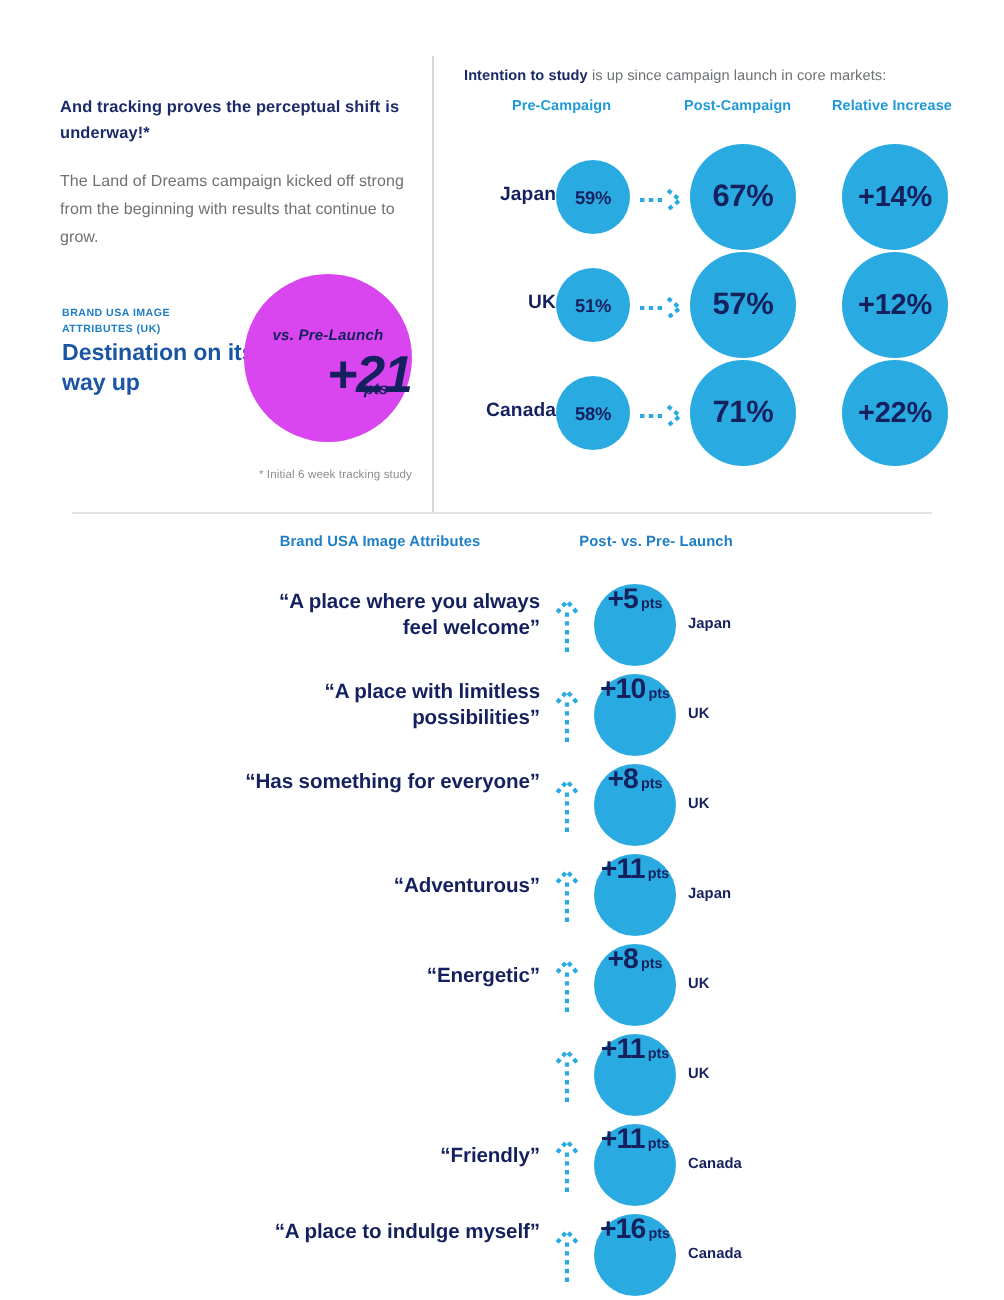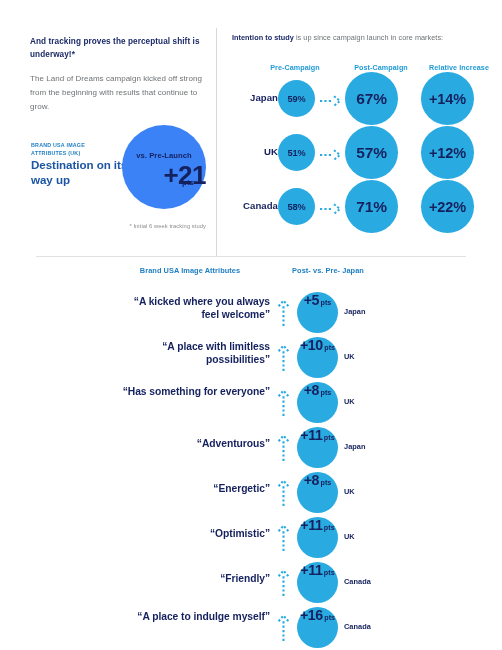--- a/index.html
+++ b/index.html
@@ -38,21 +38,21 @@
     left: 36px;
     top: 256px;
     width: 430px;
     height: 1px;
     background: #e2e2e2;
   }
 
   
   #left-panel {
     position: absolute;
-    left: 0; top: 4px;
+    left: 0; top: 16px;
     width: 216px;
     height: 262px;
   }
   #lead-heading {
     position: absolute;
     left: 30px;
     top: 31px;
     width: 172px;
     font-size: 8.2px;
     font-weight: bold;
@@ -92,21 +92,22 @@
     color: #1b56a4;
     letter-spacing: -0.005em;
   }
   #pts-circle {
     position: absolute;
     left: 122px;
     top: 121px;
     width: 84px;
     height: 84px;
     border-radius: 50%;
-    background: #3b82f6;
+    background: #d946ef;
+    font-style: italic;
   }
   #pts-circle .vs-label {
     position: absolute;
     left: 0;
     top: 26px;
     width: 84px;
     text-align: center;
     font-size: 7.6px;
     font-weight: bold;
     color: #15215e;
@@ -159,25 +160,25 @@
     line-height: 1.4;
     color: #6e7275;
     letter-spacing: 0.005em;
   }
   #intention-heading .hl {
     font-weight: bold;
     color: #1b2a68;
   }
   .col-header {
     position: absolute;
-    top: 63px;
+    top: 48px;
     font-size: 7.2px;
     font-weight: bold;
     color: #1f9ad6;
-    text-align: center;
+    text-align: left;
     letter-spacing: 0.01em;
   }
   #colhead-pre      { left: 40px;  width: 78px; }
   #colhead-post     { left: 126px; width: 78px; }
   #colhead-relative { left: 200px; width: 86px; }
 
   .market-row {
     position: absolute;
     left: 0;
     width: 286px;
@@ -406,24 +407,24 @@
       <div class="circle circle-post">71%</div>
       <div class="circle circle-rel">+22%</div>
     </div>
 
   </div>
 </div>
 
 <div id="bottom-section">
 
   <div id="attr-col-header">Brand USA Image Attributes</div>
-  <div id="post-col-header">Post- vs. Pre- Japan</div>
+  <div id="post-col-header">Post- vs. Pre- Launch</div>
 
   <div class="attr-row" style="top:30px">
-    <div class="attr-text two-line">“A kicked where you always feel welcome”</div>
+    <div class="attr-text two-line">“A place where you always feel welcome”</div>
     <div class="arrow-up">
       <svg width="13" height="27" viewBox="0 0 13 27">
         <line x1="6.5" y1="27" x2="6.5" y2="7" stroke="#29abe2" stroke-width="2.1" stroke-dasharray="2.2 2.2"></line>
         <path d="M1.6 7.2 L6.5 1.6 L11.4 7.2" fill="none" stroke="#29abe2" stroke-width="2.1" stroke-dasharray="2.2 2"></path>
       </svg>
     </div>
     <div class="circle-attr">
       <span class="val">+5</span>
       <span class="unit">pts</span>
     </div>
@@ -484,21 +485,20 @@
       </svg>
     </div>
     <div class="circle-attr">
       <span class="val">+8</span>
       <span class="unit">pts</span>
     </div>
     <div class="attr-market">UK</div>
   </div>
 
   <div class="attr-row" style="top:255px">
-    <div class="attr-text one-line">“Optimistic”</div>
     <div class="arrow-up">
       <svg width="13" height="27" viewBox="0 0 13 27">
         <line x1="6.5" y1="27" x2="6.5" y2="7" stroke="#29abe2" stroke-width="2.1" stroke-dasharray="2.2 2.2"></line>
         <path d="M1.6 7.2 L6.5 1.6 L11.4 7.2" fill="none" stroke="#29abe2" stroke-width="2.1" stroke-dasharray="2.2 2"></path>
       </svg>
     </div>
     <div class="circle-attr">
       <span class="val">+11</span>
       <span class="unit">pts</span>
     </div>

